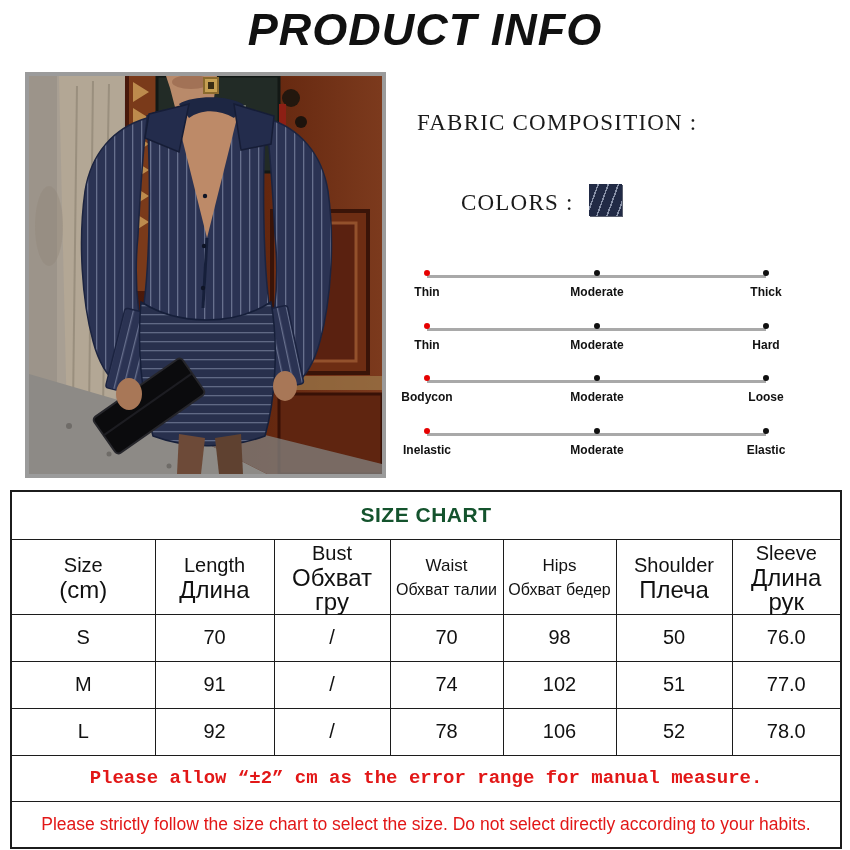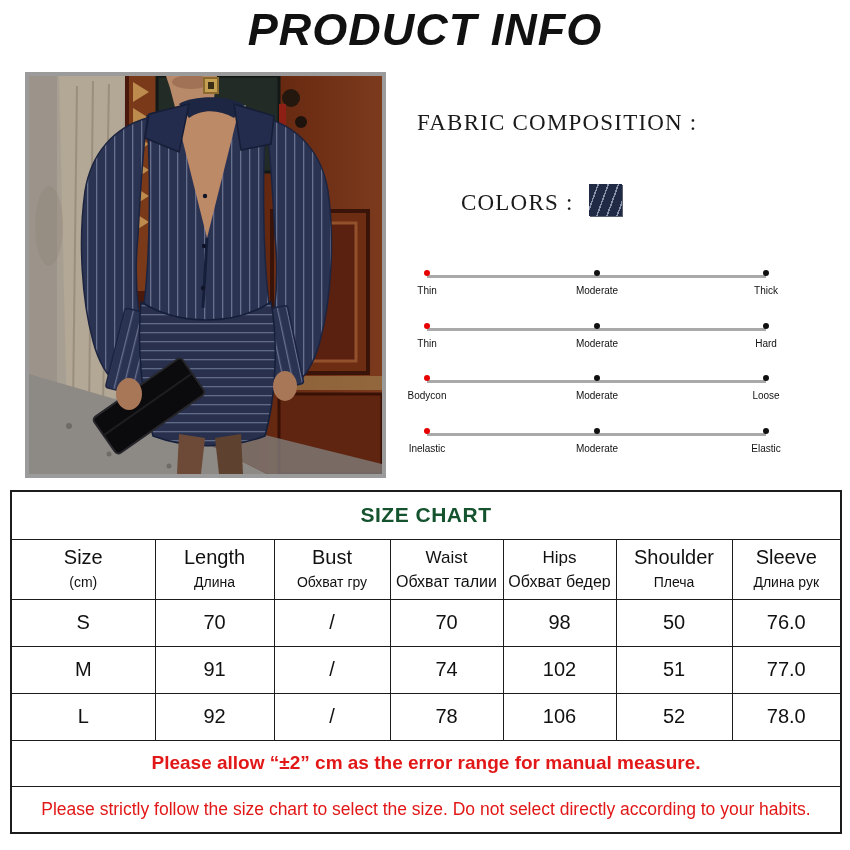--- a/index.html
+++ b/index.html
@@ -59,46 +59,46 @@
     background:#a9a9a9;
   }
   .dot {
     position:absolute; top:5px; width:6px; height:6px; background:#fff;
     border:3px solid #101010; border-radius:50%;
     transform:translateX(-50%);
   }
   .dot.sel { border-color:#e60000; }
   .lbl {
     position:absolute; top:20px; transform:translateX(-50%);
-    font-size:10px; color:#111; white-space:nowrap;
+    font-size:12px; color:#111; white-space:nowrap;font-weight:bold;
   }
   .lbl.l { left:17px; } .lbl.m { left:187px; } .lbl.r { left:356px; }
   .dot.dl { left:17px; } .dot.dm { left:187px; } .dot.dr { left:356px; }
 
   
   .size-table {
     position:absolute; left:10px; top:490px; width:830px;
     border-collapse:collapse; table-layout:fixed;
     border:2px solid #1c1c1c; text-align:center; color:#111;
   }
   .size-table td, .size-table th {
     border:1px solid #1c1c1c; padding:0; font-weight:400;
   }
   .row-title td {
     height:48px; color:#14532d; font-size:21px; font-weight:700;
     letter-spacing:.5px;
   }
   .row-head th { height:60px;margin-left:24px; }
   .h-en { display:block; font-size:20px; line-height:26px; }
-  .h-ru { display:block; font-size:14px; line-height:24px; }
+  .h-ru { display:block; font-size:24px; line-height:24px; }
   th.small .h-en { font-size:17px; line-height:25px; }
   th.small .h-ru { font-size:16px; line-height:23px; }
   .row-data td { height:47px; font-size:20px; }
   .row-note1 td {
-    height:46px; color:#e21717; font-size:19px; font-weight:700;
+    height:46px; color:#e21717; font-size:19px; font-weight:700;font-family:Liberation Mono, monospace;
   }
   .row-note2 td {
     height:47px; color:#e21717; font-size:17.5px; font-weight:400;margin-left:24px;
   }
 </style>
 </head>
 <body>
 
 <div class="page">
 

